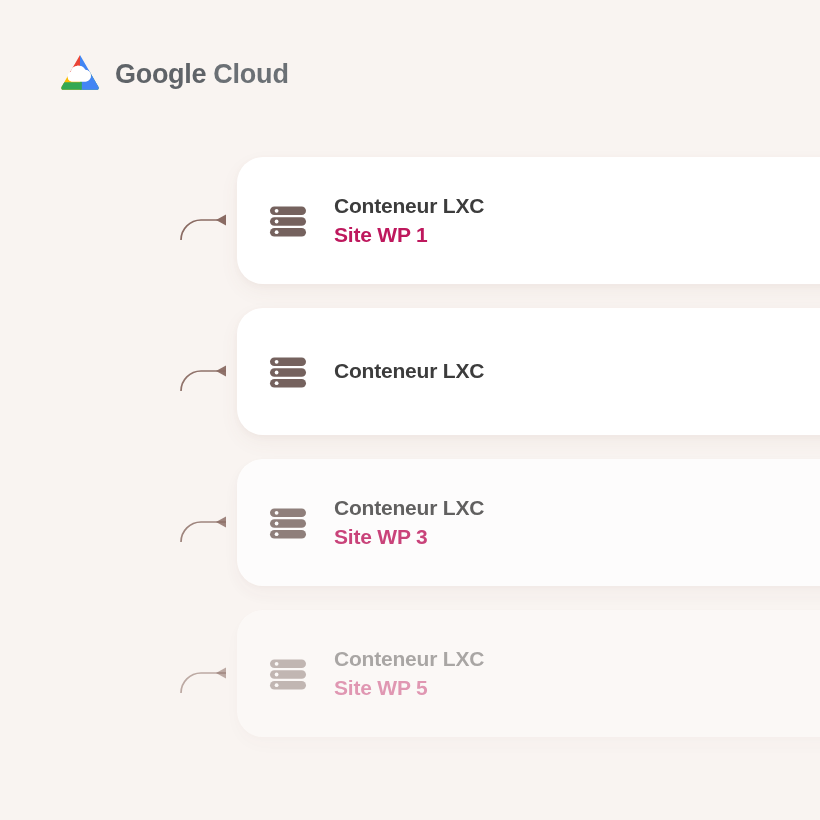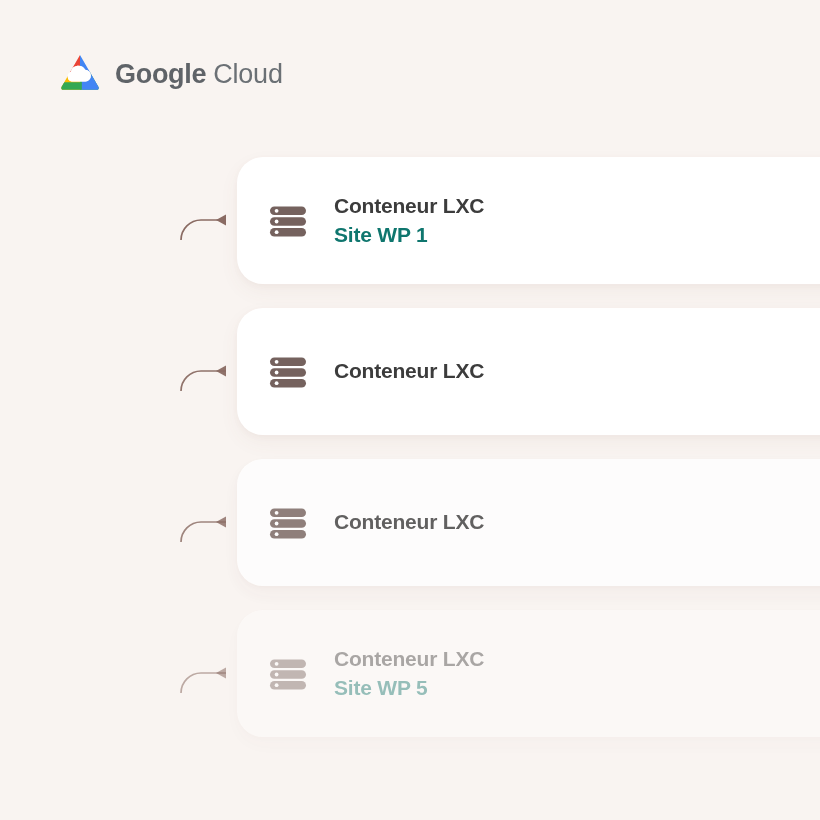--- a/index.html
+++ b/index.html
@@ -42,21 +42,21 @@
     white-space: nowrap;
   }
   .wm-google {
     font-size: 27px;
     font-weight: 700;
     color: #5f6368;
     letter-spacing: -0.3px;
   }
   .wm-cloud {
     font-size: 27px;
-    font-weight: 400;
+    font-weight: 700;
     color: #6b7075;
     letter-spacing: -0.2px;
   }
 
   
   #tree-connectors {
     position: absolute;
     left: 0;
     top: 0;
     width: 820px;
@@ -97,21 +97,21 @@
   .node-title {
     font-size: 21px;
     font-weight: 700;
     color: #3c3c3c;
     letter-spacing: -0.2px;
     line-height: 1.25;
   }
   .node-subtitle {
     font-size: 21px;
     font-weight: 700;
-    color: #0f766e;
+    color: #be185d;
     letter-spacing: -0.2px;
     line-height: 1.25;
   }
 </style>
 </head>
 <body>
 
 <div id="stage">
 
   <div id="brand">
@@ -199,20 +199,21 @@
     <svg class="node-icon" viewBox="0 0 40 40">
       <rect x="2" y="5.5" width="36" height="8.6" rx="4.3" fill="#75625e"></rect>
       <circle cx="8.6" cy="9.8" r="1.9" fill="#ffffff"></circle>
       <rect x="2" y="16.2" width="36" height="8.6" rx="4.3" fill="#75625e"></rect>
       <circle cx="8.6" cy="20.5" r="1.9" fill="#ffffff"></circle>
       <rect x="2" y="26.9" width="36" height="8.6" rx="4.3" fill="#75625e"></rect>
       <circle cx="8.6" cy="31.2" r="1.9" fill="#ffffff"></circle>
     </svg>
     <div class="node-text">
       <span class="node-title">Conteneur LXC</span>
+      <span class="node-subtitle">Site WP 3</span>
     </div>
   </div>
 
   <div class="node-card dim-2" style="top:610px;">
     <svg class="node-icon" viewBox="0 0 40 40">
       <rect x="2" y="5.5" width="36" height="8.6" rx="4.3" fill="#75625e"></rect>
       <circle cx="8.6" cy="9.8" r="1.9" fill="#ffffff"></circle>
       <rect x="2" y="16.2" width="36" height="8.6" rx="4.3" fill="#75625e"></rect>
       <circle cx="8.6" cy="20.5" r="1.9" fill="#ffffff"></circle>
       <rect x="2" y="26.9" width="36" height="8.6" rx="4.3" fill="#75625e"></rect>

